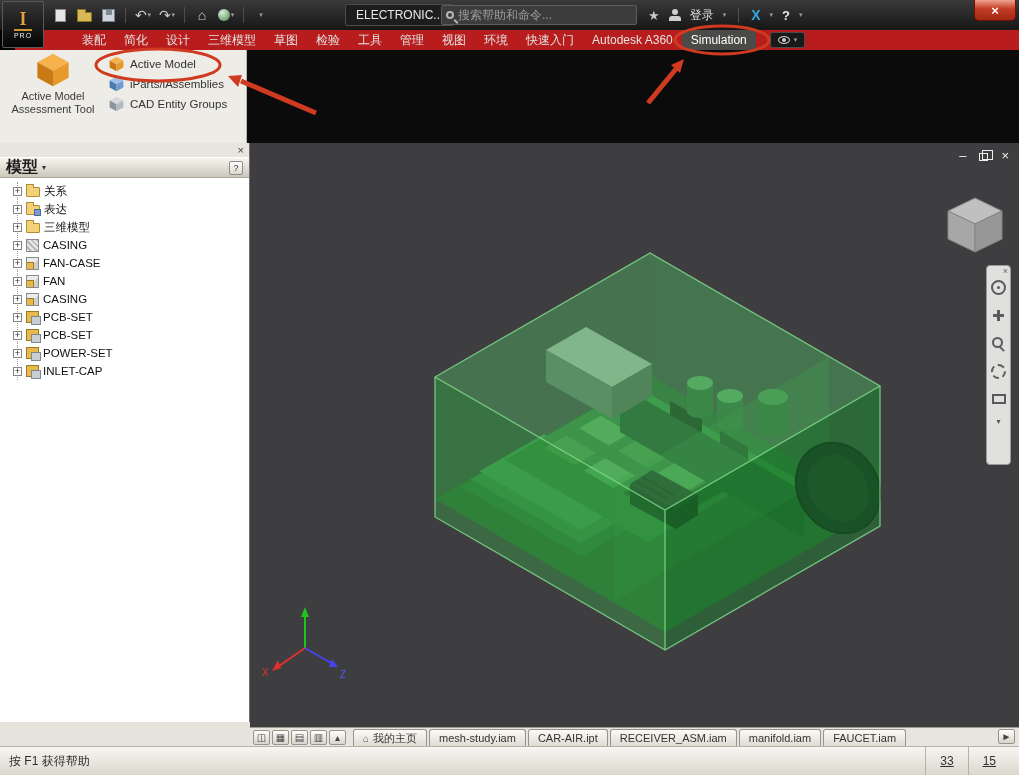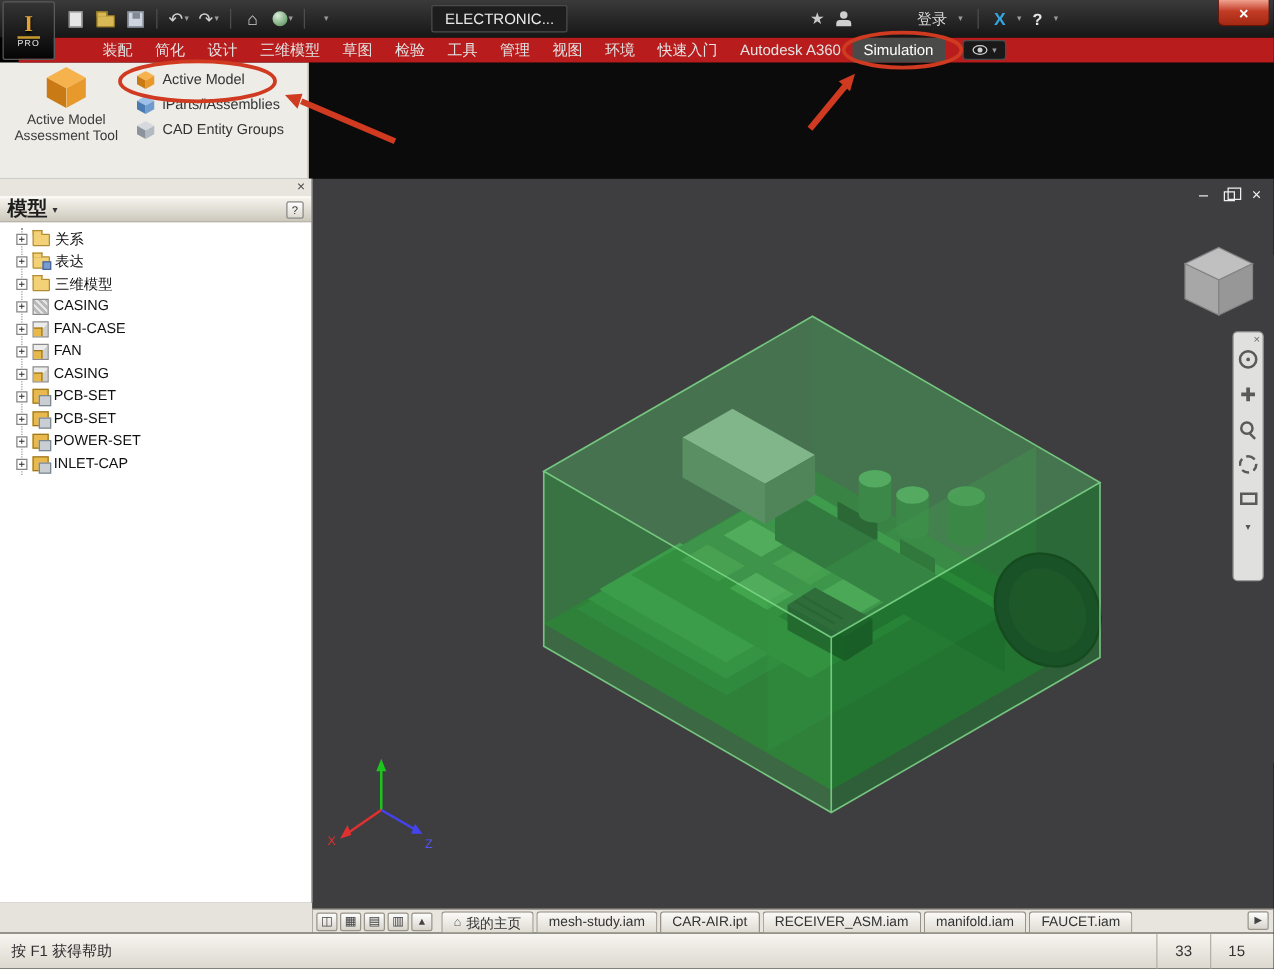--- a/index.html
+++ b/index.html
@@ -33,21 +33,21 @@
   .search input { flex:1; background:transparent; border:none; outline:none; color:#cfcfcf; font-size:12px;
     font-family:"Liberation Sans","DejaVu Sans",sans-serif; }
   .search input::placeholder { color:#9a9a9a; }
   .i-mag { width:8px; height:8px; border:2px solid #b5b5b5; border-radius:50%; position:relative; flex:none; margin-right:4px; }
   .i-mag::after { content:''; position:absolute; width:2px; height:5px; background:#b5b5b5; left:7px; top:6px; transform:rotate(-45deg); }
   .tb-right { position:absolute; left:648px; top:3px; height:24px; display:flex; align-items:center; gap:9px; }
   .star { color:#c9c9c9; font-size:13px; }
   .person { width:12px; height:12px; position:relative; }
   .person::before { content:''; position:absolute; left:3px; top:0; width:6px; height:6px; border-radius:50%; background:#cfcfcf; }
   .person::after { content:''; position:absolute; left:0; top:7px; width:12px; height:5px; border-radius:3px 3px 0 0; background:#cfcfcf; }
-  .signin { color:#dedede; font-size:12px;margin-left:44px; }
+  .signin { color:#dedede; font-size:12px; }
   .xchg { color:#35a7e0; font-weight:bold; font-size:14px; }
   .help { color:#e8e8e8; font-weight:bold; font-size:13px; }
   .close-app { position:absolute; right:3px; top:0; width:42px; height:21px;
     background:linear-gradient(#f0a290,#c23b24 45%,#a32913); border:1px solid #6d1204; border-top:none;
     border-radius:0 0 5px 5px; color:#fff; font-size:13px; font-weight:bold;
     display:flex; align-items:center; justify-content:center; }
 
   
   .tabrow { position:absolute; left:15px; top:30px; width:1019px; height:20px; background:#b91c1c;
     display:flex; align-items:stretch; padding-left:58px; z-index:4; }
@@ -152,21 +152,21 @@
     border-radius:2px; font-size:10px; color:#444; display:flex; align-items:center; justify-content:center; line-height:10px; }
   .dtab { height:17px; padding:0 9px; background:linear-gradient(#fbfaf7,#dedbd2); border:1px solid #97938a;
     border-bottom:none; border-radius:3px 3px 0 0; font-size:11px; color:#333; display:flex; align-items:center; gap:4px; white-space:nowrap; }
   .dtab .hg { font-size:10px; color:#555; }
   .tab-scroll { margin-left:auto; margin-right:4px; margin-bottom:2px; }
 
   
   .statusbar { position:absolute; left:0; top:746px; width:1019px; height:29px;
     background:linear-gradient(#f7f5f0,#dcd8cf); border-top:1px solid #b5b1a6;
     display:flex; align-items:center; padding:0 9px; font-size:12px; color:#2e2e2e; }
-  .scells { margin-left:auto; display:flex; height:100%; }
+  .scells { margin-left:auto; display:flex; height:100%;text-decoration:underline; }
   .scell { padding:0 14px; border-left:1px solid #b5b1a6; display:flex; align-items:center; font-size:12px; color:#333; }
 
   
   .anno { position:absolute; inset:0; z-index:60; pointer-events:none; }
 </style>
 </head>
 <body>
 
 <div class="titlebar">
   <div class="qat">
@@ -195,20 +195,24 @@
     <div class="tb-btn">
         <span class="i-sphere"></span>
         <span class="caret">▾</span>
       </div>
     <div class="vsep"></div>
     <div class="tb-btn">
         <span class="caret">▾</span>
       </div>
   </div>
   <div class="doc-title">ELECTRONIC...</div>
+  <div class="search">
+    <span class="i-mag"></span>
+    <input type="text" placeholder="搜索帮助和命令..." style="">
+  </div>
   <div class="tb-right">
     <span class="star">★</span>
     <span class="person"></span>
     <span class="signin">登录</span>
     <span class="caret">▾</span>
     <span class="vsep"></span>
     <span class="xchg">X</span>
     <span class="caret">▾</span>
     <span class="help">?</span>
     <span class="caret">▾</span>

